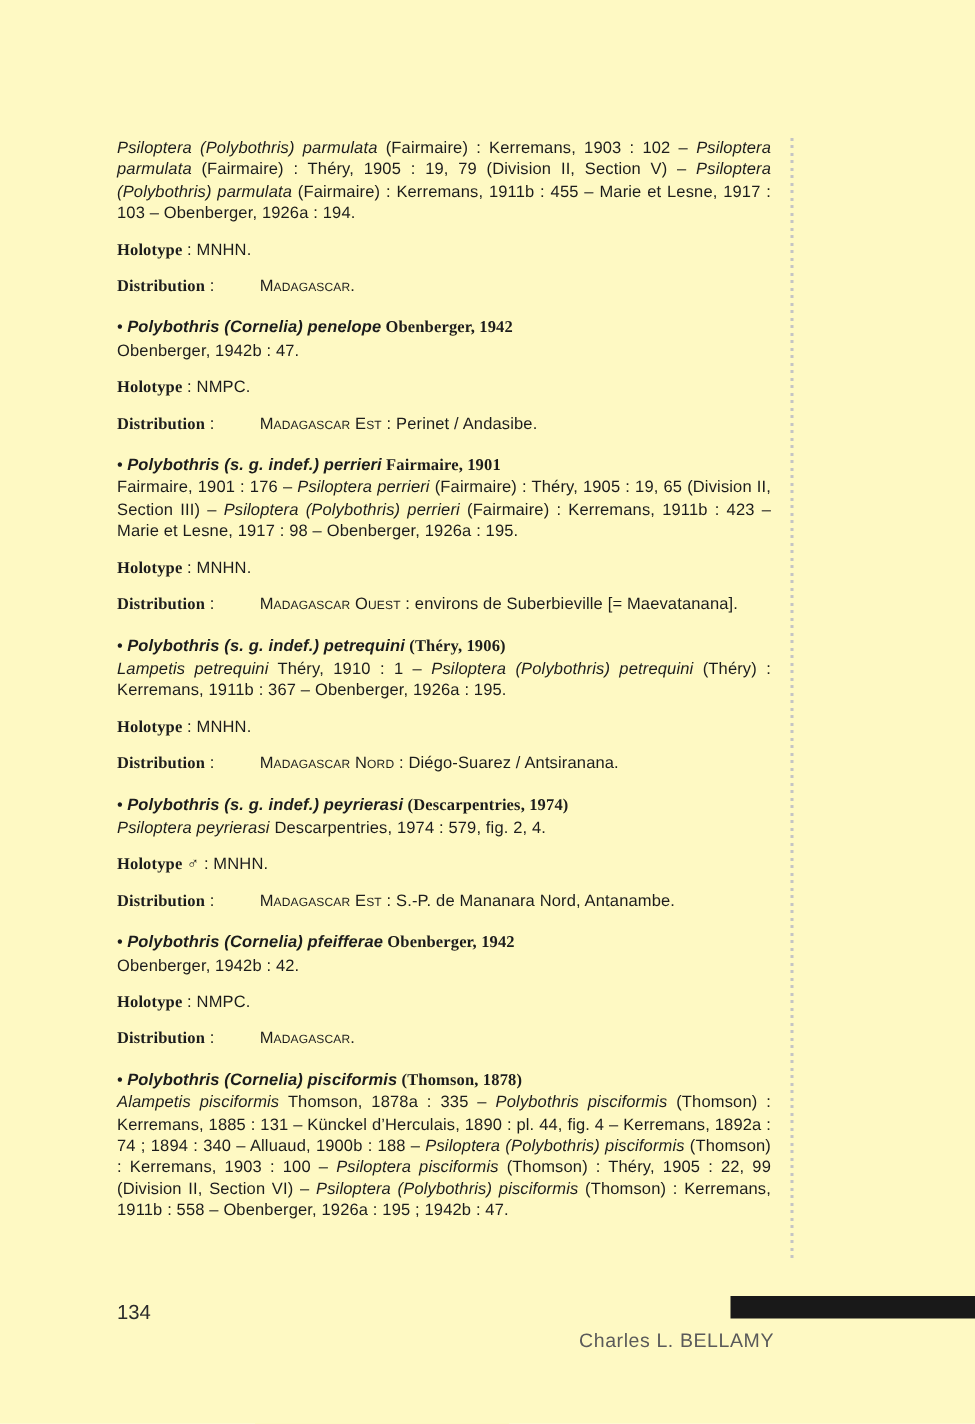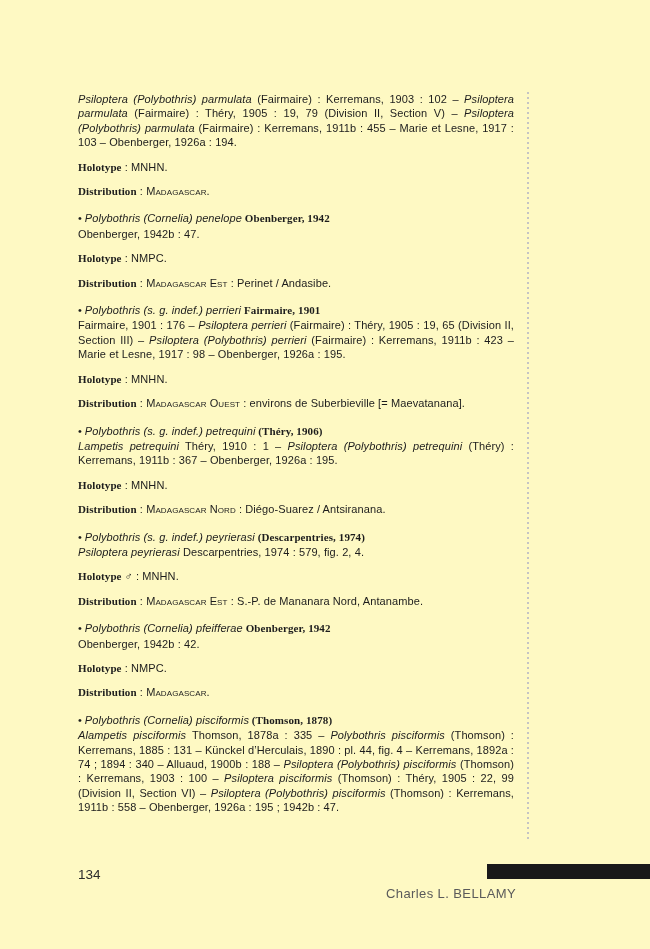--- a/index.html
+++ b/index.html
@@ -28,22 +28,22 @@
   .syn{
     margin:0;
     text-align:justify;
   }
   .holo,.dist{
     margin:10px 0 0 0;
     text-align:left;
   }
   .it{font-style:italic;}
   .bd{font-weight:bold;font-family:Liberation Serif, serif;}
-  .bdit{font-weight:normal;font-style:italic;}
-  .sc{font-variant:small-caps;}
+  .bdit{font-weight:bold;font-style:italic;}
+  .sc{font-variant:small-caps;margin-left:27px;}
   .divider{
     position:absolute;
     left:527px;top:92px;
     width:2px;height:747px;
     background:repeating-linear-gradient(to bottom,var(--divider,#c4c4c4) 0 2px,transparent 2px 5px);
   }
   .page-number{
     position:absolute;
     left:78px;top:867px;
     font-size:13.5px;

